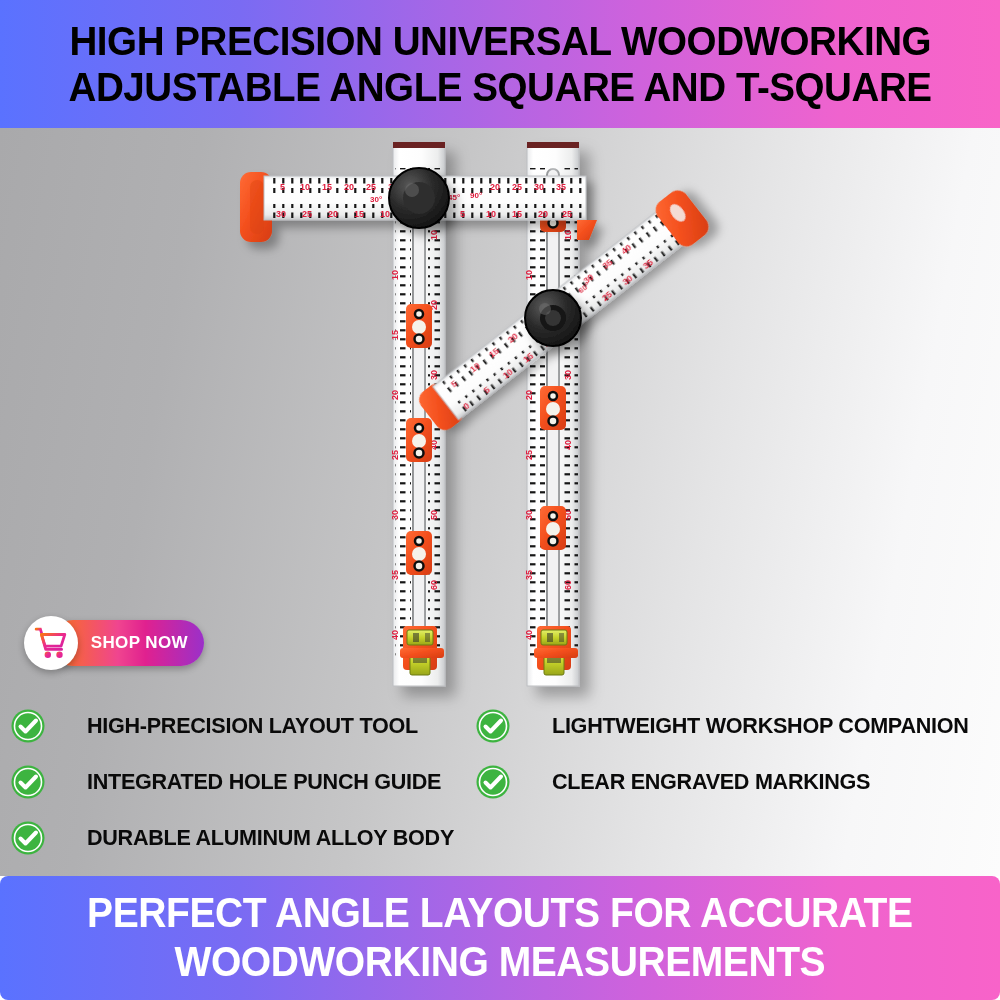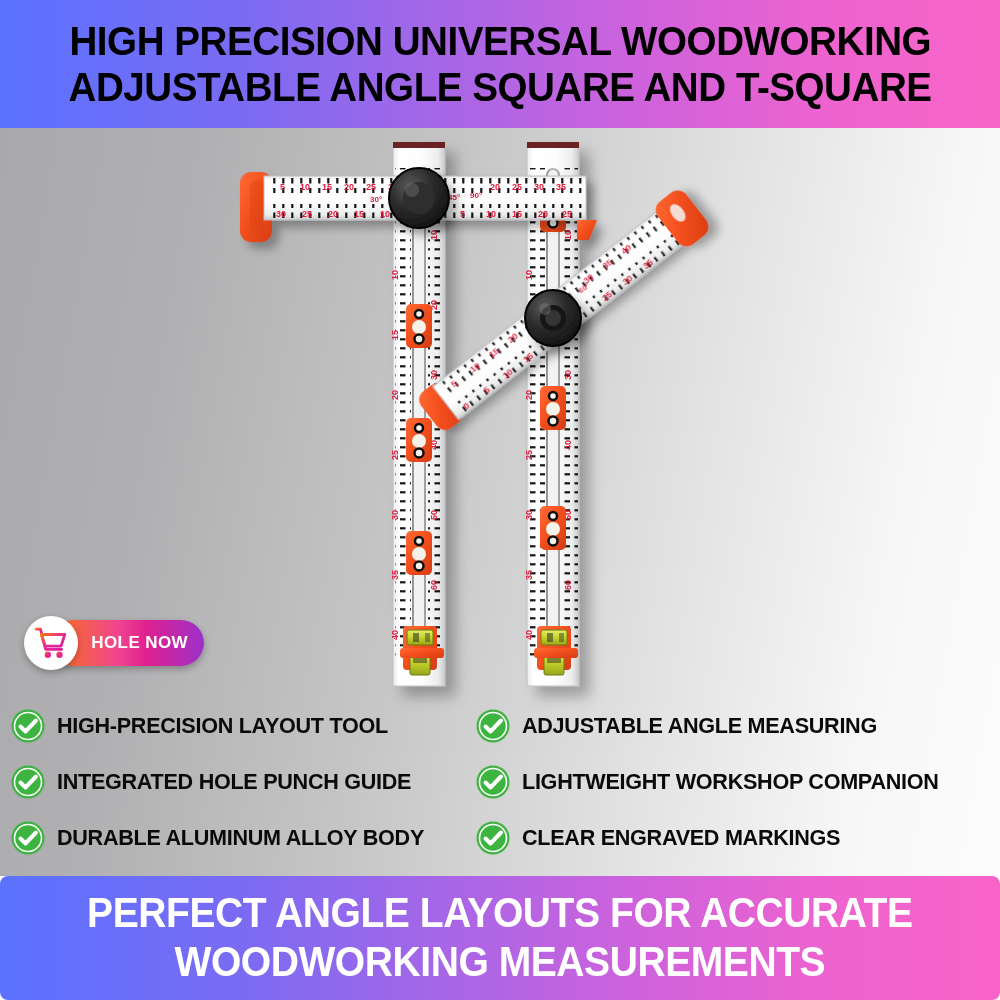--- a/index.html
+++ b/index.html
@@ -73,21 +73,21 @@
   .cart-svg{width:34px;height:34px;display:block;}
 
   
   .features{
     position:absolute;left:0;top:698px;width:1000px;height:168px;
   }
   .feat-col{position:absolute;top:0;}
   .feat-col.left{left:10px;width:470px;}
   .feat-col.right{left:475px;width:525px;}
   .feat-row{
-    display:flex;align-items:center;height:56px;
+    display:flex;align-items:center;height:56px;gap:30px;
   }
   .check-ic{
     flex:0 0 auto;width:36px;height:36px;margin-right:11px;position:relative;
   }
   .check-ic svg{display:block;width:36px;height:36px;}
   .feat-txt{
     font-weight:900;font-size:22.5px;color:#0a0a0a;
     letter-spacing:-0.3px;white-space:nowrap;
     font-family:"Liberation Sans",sans-serif;
     transform:scaleX(0.96);transform-origin:left center;
@@ -387,21 +387,21 @@
     </svg>
   </div>
 
   <div class="banner banner-top">
     <div class="ban-line l1">HIGH PRECISION UNIVERSAL WOODWORKING</div>
     <div class="ban-line l2">ADJUSTABLE ANGLE SQUARE AND T-SQUARE</div>
   </div>
 
   <div class="shop-badge">
     <div class="shop-pill">
-      <span>HOLE NOW</span>
+      <span>SHOP NOW</span>
     </div>
     <div class="shop-circle">
       <svg class="cart-svg" viewBox="0 0 32 32">
         <defs>
           <linearGradient id="cartG" x1="0" y1="0" x2="1" y2="1">
             <stop offset="0" stop-color="#f97316"></stop>
             <stop offset="0.45" stop-color="#ec2a8d"></stop>
             <stop offset="1" stop-color="#d81fa0"></stop>
           </linearGradient>
         </defs>
@@ -452,30 +452,20 @@
 
     <div class="feat-col right">
       <div class="feat-row">
         <span class="check-ic">
           <svg viewBox="0 0 36 36">
               <circle cx="18" cy="18" r="16.5" fill="#3db440"></circle>
               <circle cx="18" cy="18" r="13.5" fill="none" stroke="#fff" stroke-width="1.6"></circle>
               <path d="M10.5 18.5 l5 5 l10.5 -11" fill="none" stroke="#fff" stroke-width="4" stroke-linecap="round" stroke-linejoin="round"></path>
             </svg>
         </span>
-        <span class="feat-txt">ADJUSTABLE ANGLE MEASURING</span>
-      </div>
-      <div class="feat-row">
-        <span class="check-ic">
-          <svg viewBox="0 0 36 36">
-              <circle cx="18" cy="18" r="16.5" fill="#3db440"></circle>
-              <circle cx="18" cy="18" r="13.5" fill="none" stroke="#fff" stroke-width="1.6"></circle>
-              <path d="M10.5 18.5 l5 5 l10.5 -11" fill="none" stroke="#fff" stroke-width="4" stroke-linecap="round" stroke-linejoin="round"></path>
-            </svg>
-        </span>
         <span class="feat-txt">LIGHTWEIGHT WORKSHOP COMPANION</span>
       </div>
       <div class="feat-row">
         <span class="check-ic">
           <svg viewBox="0 0 36 36">
               <circle cx="18" cy="18" r="16.5" fill="#3db440"></circle>
               <circle cx="18" cy="18" r="13.5" fill="none" stroke="#fff" stroke-width="1.6"></circle>
               <path d="M10.5 18.5 l5 5 l10.5 -11" fill="none" stroke="#fff" stroke-width="4" stroke-linecap="round" stroke-linejoin="round"></path>
             </svg>
         </span>

